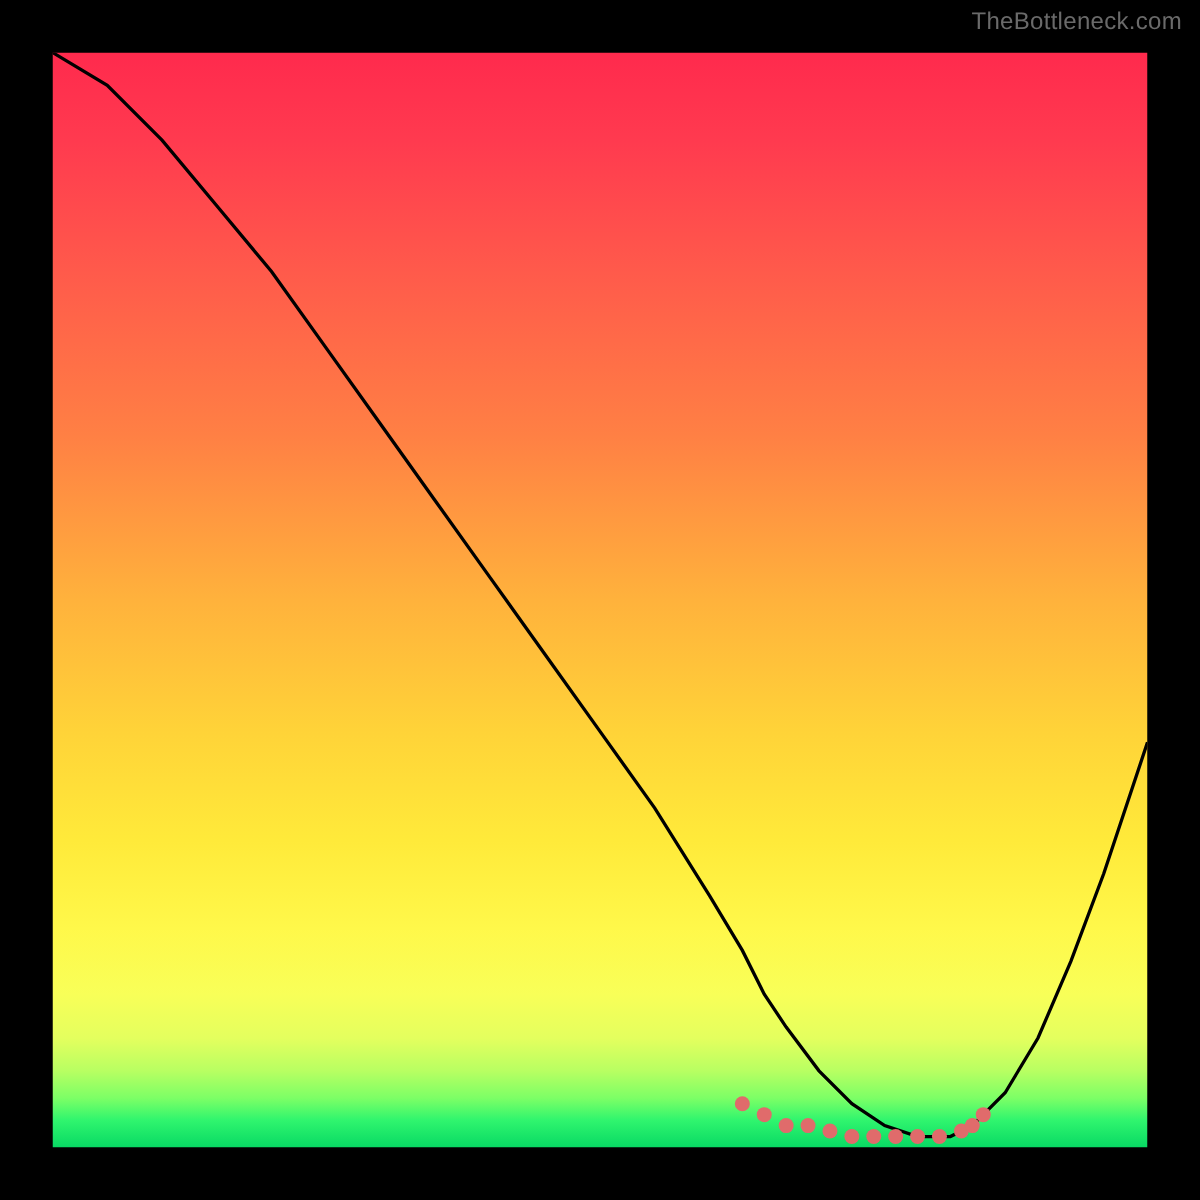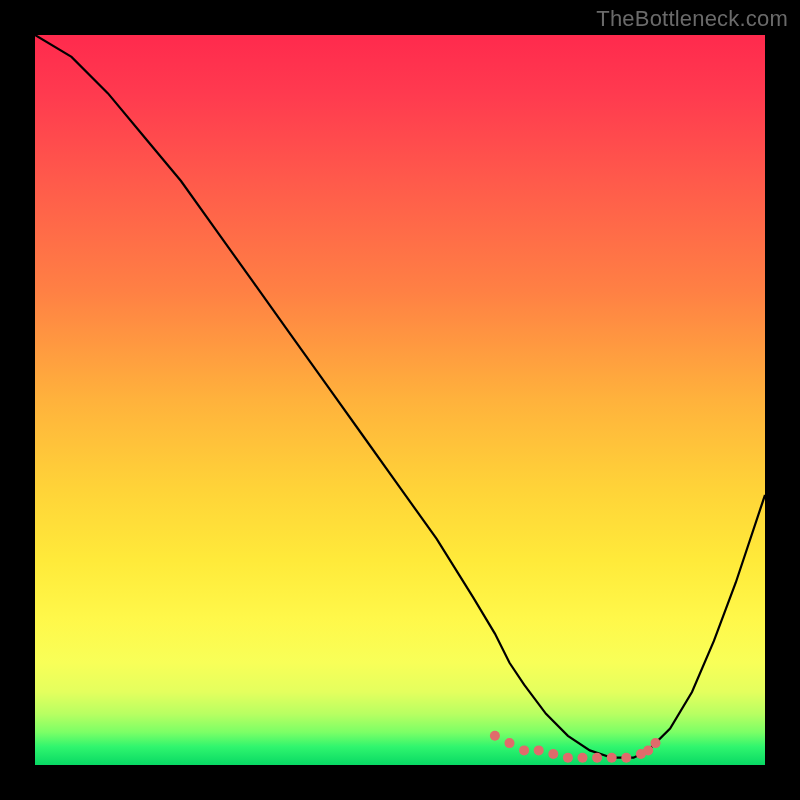--- a/index.html
+++ b/index.html
@@ -32,21 +32,21 @@
     left: 0;
     top: 0;
     width: 100%;
     height: 100%;
   }
   .watermark {
     position: absolute;
     top: 6px;
     right: 12px;
     color: #6a6a6a;
-    font-size: 22px;
+    font-size: 16px;
     letter-spacing: 0.2px;
     font-weight: 500;
   }
   svg.curve {
     position: absolute;
     left: 0;
     top: 0;
     width: 100%;
     height: 100%;
     overflow: visible;

